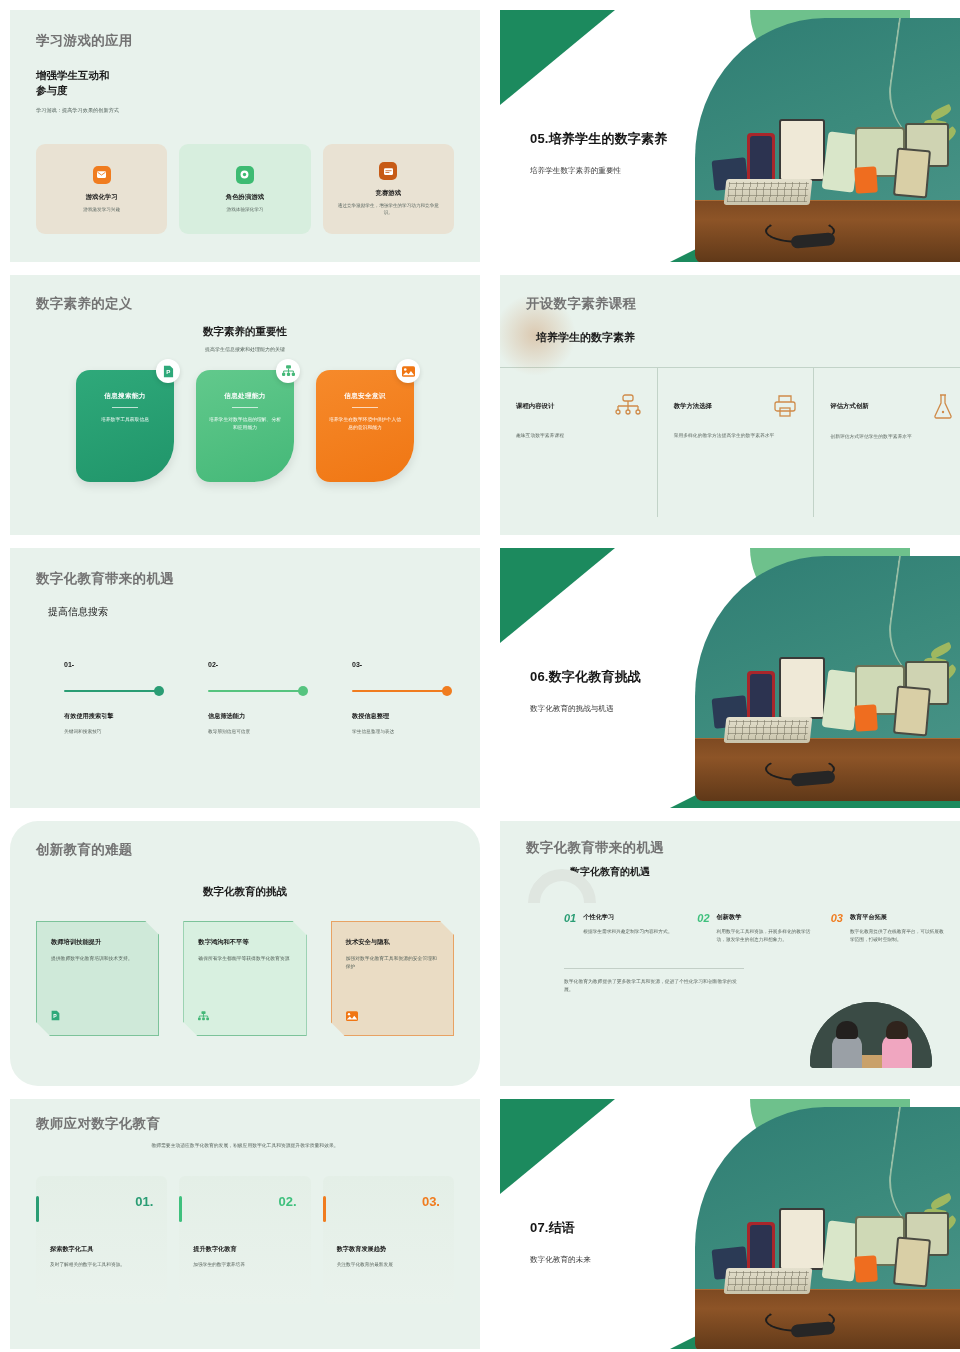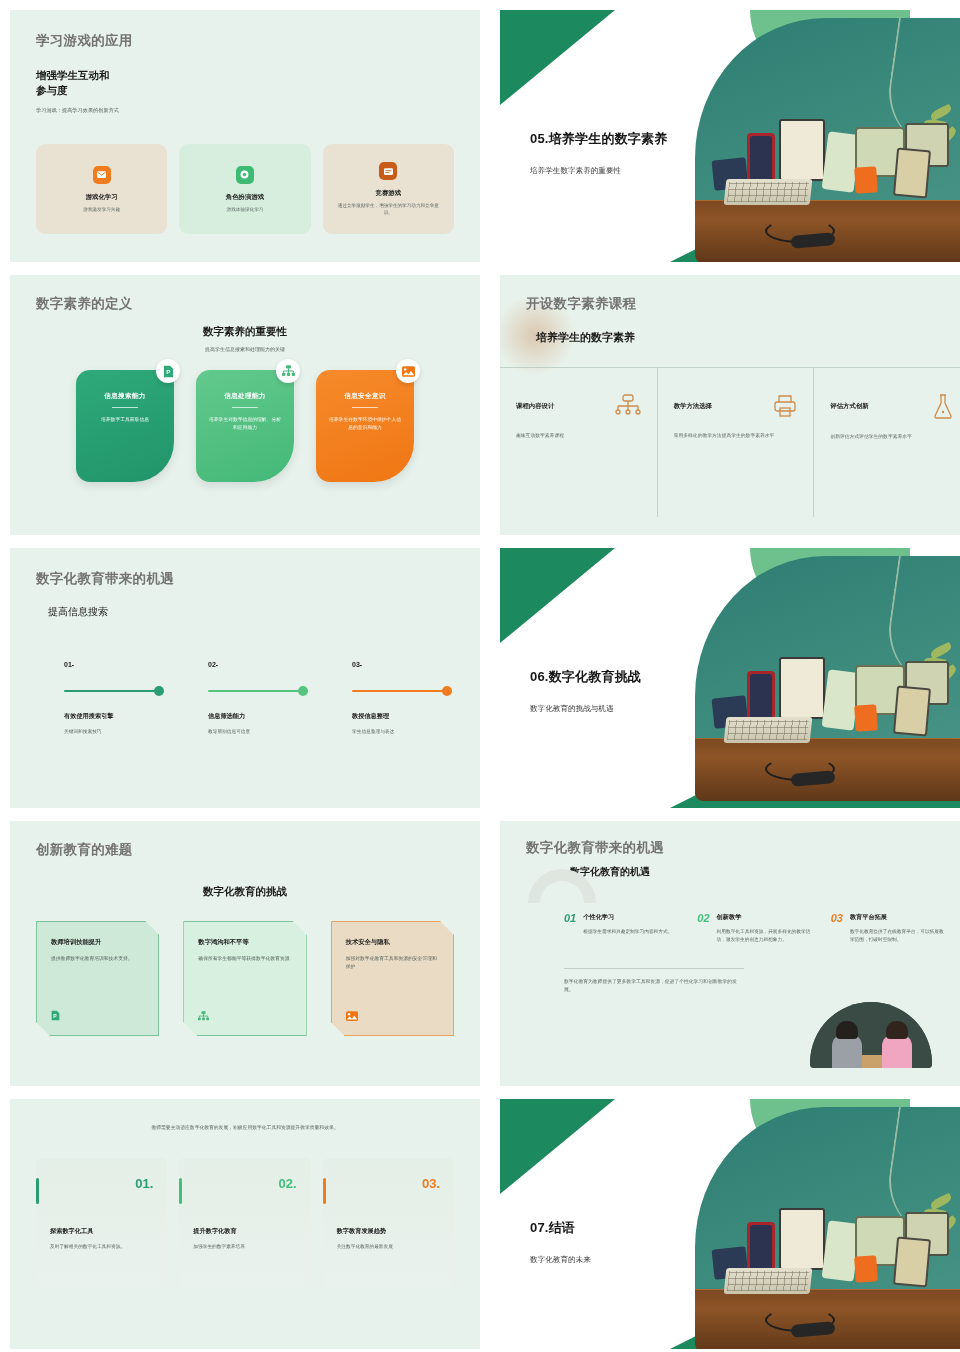--- a/index.html
+++ b/index.html
@@ -186,21 +186,21 @@
   .sl5 .steps { display:flex; gap:44px; margin: 42px 0 0 28px; }
   .sl5 .step { width:100px; }
   .sl5 .num { font-size:7px; font-weight:bold; color:#1b1b1b; }
   .sl5 .track { position:relative; height:10px; margin:18px 0 16px; }
   .sl5 .bar { position:absolute; top:4px; left:0; right:8px; height:1.6px; border-radius:2px;}
   .sl5 .knob { position:absolute; top:0; right:0; width:10px; height:10px; border-radius:50%; }
   .sl5 .st { font-size:6.2px; font-weight:bold; color:#1b1b1b;}
   .sl5 .sd { font-size:4.7px; color:#5a655e; margin-top:7px; }
 
   
-  .sl7 { padding: 20px 26px; }
+  .sl7 { padding: 20px 26px; border-radius: 28px; }
   .sl7 .h2 { font-size:10.5px; font-weight:bold; color:#1b1b1b; text-align:center; margin-top:26px;}
   .sl7 .cards { display:flex; gap:24px; margin-top:22px; }
   .sl7 .card {
     position:relative; flex:1; height:115px; padding:16px 14px 0;
     clip-path: polygon(0 0, calc(100% - 14px) 0, 100% 14px, 100% 100%, 14px 100%, 0 calc(100% - 14px));
   }
   .sl7 .c1 { background:#cfe9d9; border:1px solid #7cc39a; }
   .sl7 .c2 { background:#d8f0e0; border:1px solid #7cc39a; }
   .sl7 .c3 { background:#eadcc4; border:1px solid #e8a263; }
   .sl7 .ct { font-size:6.3px; font-weight:bold; color:#1b1b1b;}
@@ -583,20 +583,21 @@
       <div class="k1">
           <div class="k1h"></div>
         </div>
       <div class="k2">
           <div class="k2h"></div>
         </div>
     </div>
   </div>
 
   <div class="slide sl9">
+    <div class="s-title">教师应对数字化教育</div>
     <div class="lede">教师需要主动适应数字化教育的发展，积极应用数字化工具和资源提升教学质量和效果。</div>
     <div class="cards">
       <div class="card">
         <div class="accent" style="background:#2a9d74"></div>
         <div class="n" style="color:#2a9d74">01.</div>
         <div class="ct">探索数字化工具</div>
         <div class="cd">及时了解相关的数字化工具和资源。</div>
       </div>
       <div class="card">
         <div class="accent" style="background:#3fc07d"></div>

